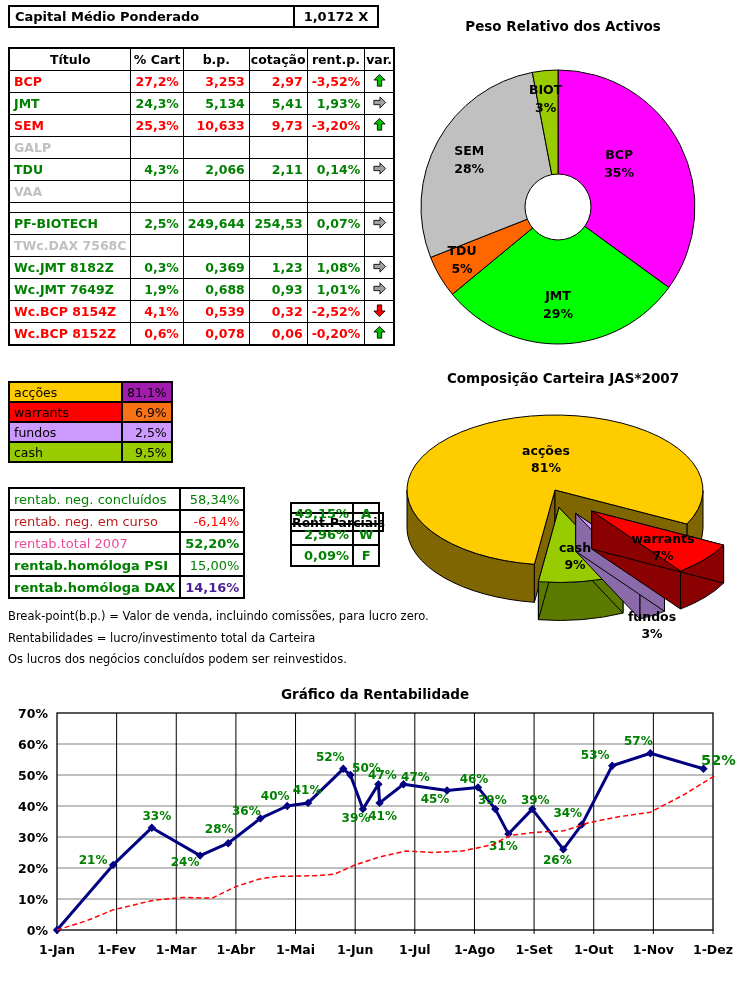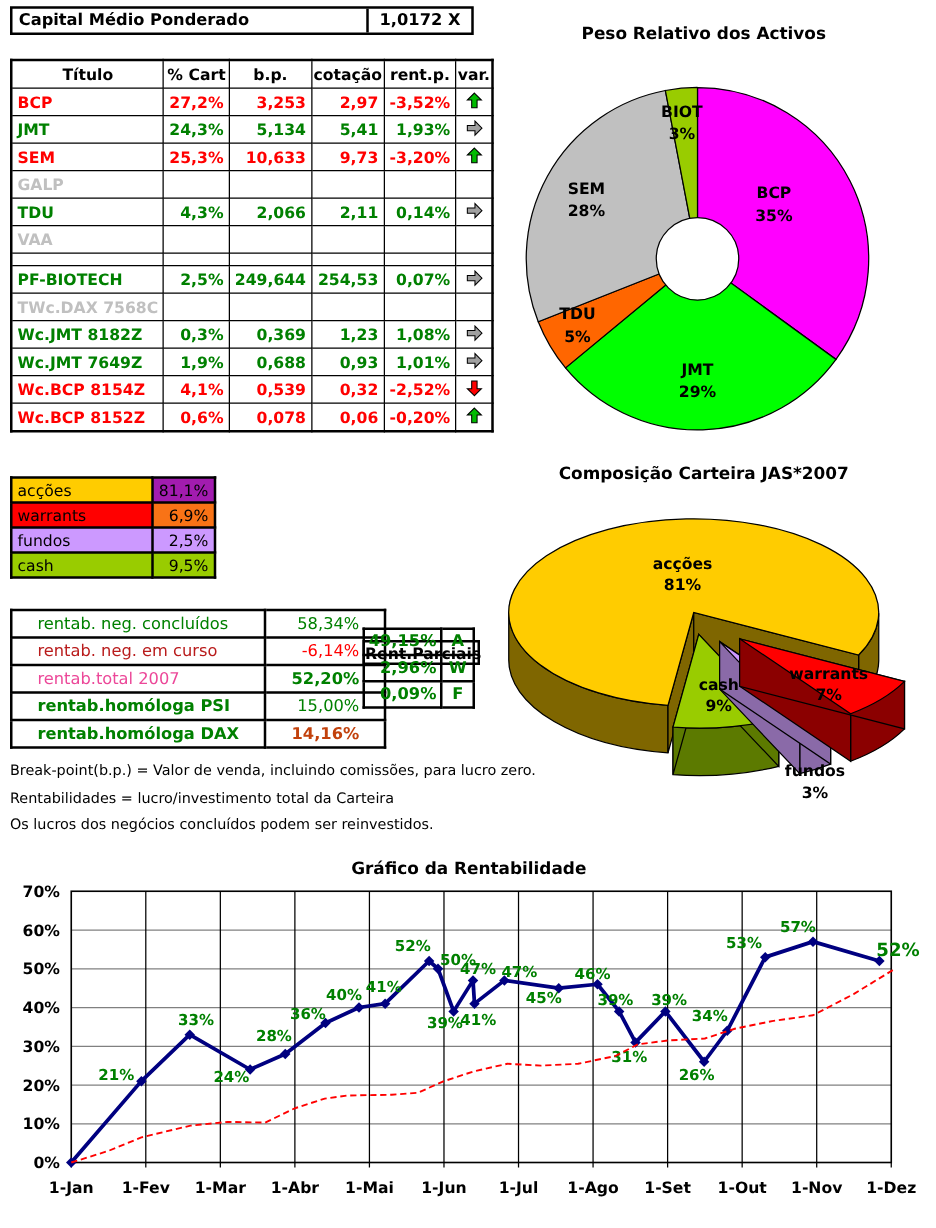--- a/index.html
+++ b/index.html
@@ -17,21 +17,21 @@
   #positions td{border:1px solid #000;height:21px;font-size:12.5px;font-weight:bold;
                 padding:0 4px;white-space:nowrap;overflow:hidden;box-sizing:content-box;}
   #positions tr.hdr td{text-align:center;}
   #positions tr.spacer td{height:9px;}
   .tl{text-align:left}.tr{text-align:right}.tc{text-align:center;padding:0 1px!important;}
   
   #alloc{left:8px;top:381px;}
   #alloc td{border:2px solid #000;height:18px;font-size:12.5px;padding:0 4px;white-space:nowrap;}
   
   #returns{left:8px;top:487px;}
-  #returns td{border:2px solid #000;height:20px;font-size:13px;padding:0 20px;white-space:nowrap;}
+  #returns td{border:2px solid #000;height:20px;font-size:13px;padding:0 4px;white-space:nowrap;}
   
   #partials-title{left:290px;top:512px;width:94px;height:20px;border:2px solid #000;box-sizing:border-box;
                   font-weight:bold;font-size:12.5px;text-align:center;line-height:17px;}
   #partials{left:290px;top:502px;}
   #partials td{border:2px solid #000;height:19px;font-size:13px;font-weight:bold;color:#008000;padding:0 3px;white-space:nowrap;}
   
   .note{left:8px;font-size:11.5px;white-space:nowrap;}
   
   #charts{left:0;top:0;pointer-events:none;}
   #charts text{font-family:"DejaVu Sans",sans-serif;}
@@ -239,21 +239,21 @@
         <tr>
           <td class="tl" style="color:#ec4899;font-weight:normal">rentab.total 2007</td>
           <td class="tr" style="color:#008000;font-weight:bold">52,20%</td>
         </tr>
         <tr>
           <td class="tl" style="color:#008000;font-weight:bold">rentab.homóloga PSI</td>
           <td class="tr" style="color:#008000;font-weight:normal">15,00%</td>
         </tr>
         <tr>
           <td class="tl" style="color:#008000;font-weight:bold">rentab.homóloga DAX</td>
-          <td class="tr" style="color:#c2410c;font-weight:bold">14,16%</td>
+          <td class="tr" style="color:#4c1d95;font-weight:bold">14,16%</td>
         </tr>
       </tbody>
   </table>
 </div>
 
 <div class="abs" id="partials-title">Rent.Parciais</div>
 <div class="abs" id="partials">
   <table>
     <colgroup>
         <col style="width:60px">

